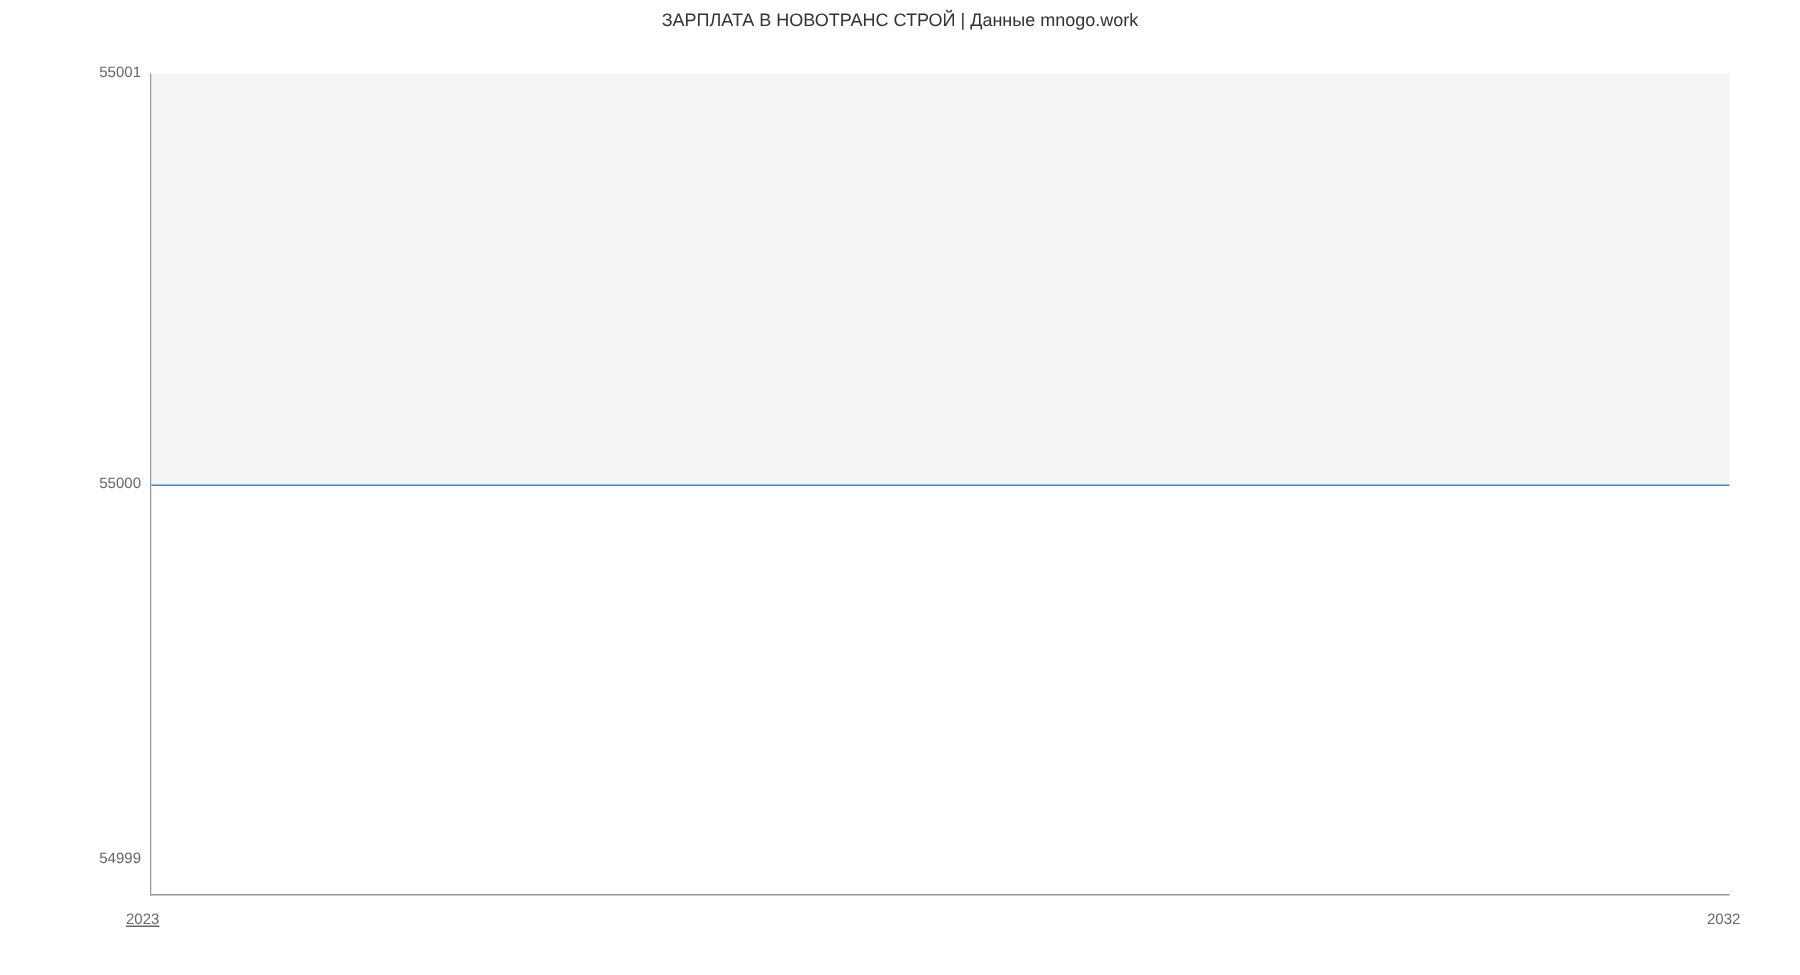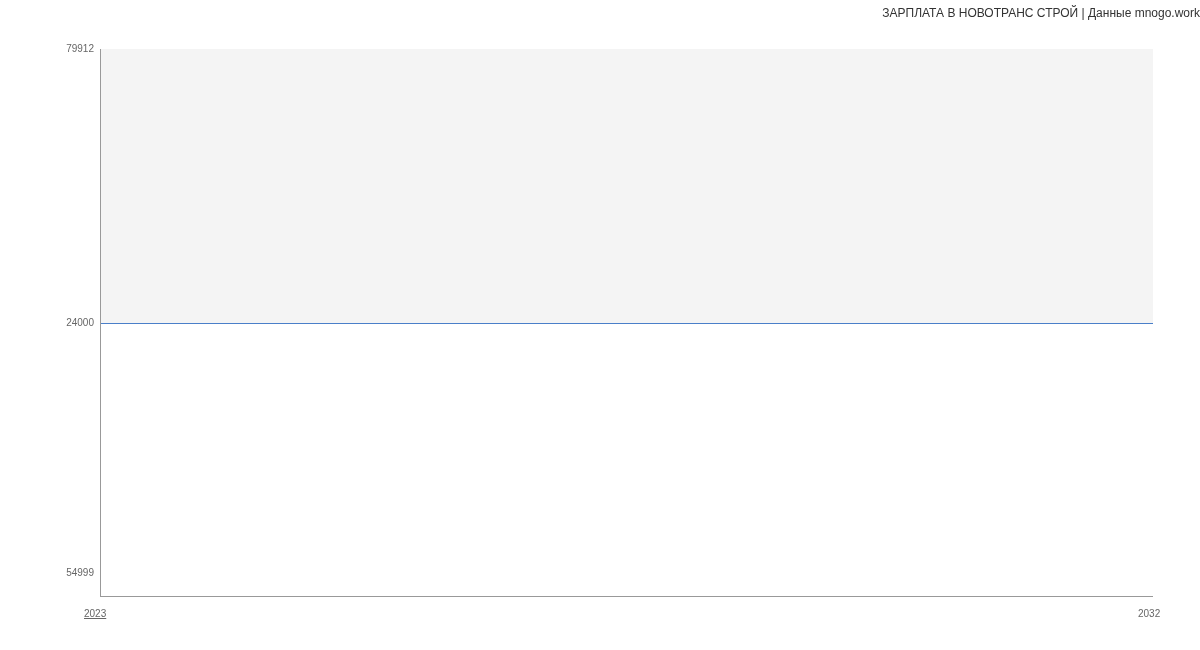--- a/index.html
+++ b/index.html
@@ -15,21 +15,21 @@
       top: 0;
       left: 0;
       width: 1200px;
       height: 650px;
     }
     .chart-title {
       position: absolute;
       top: 6px;
       left: 0;
       width: 100%;
-      text-align: right;
+      text-align: center;
       font-size: 12px;
       color: #333333;
     }
     .plot-area {
       position: absolute;
       left: 100px;
       top: 49px;
       width: 1053px;
       height: 548px;
       border-left: 1px solid #999999;
@@ -85,19 +85,19 @@
 
 <div class="chart-container">
   <div class="chart-title">ЗАРПЛАТА В НОВОТРАНС СТРОЙ | Данные mnogo.work</div>
 
   <div class="plot-area">
     <div class="plot-upper-half"></div>
     <div class="plot-lower-half"></div>
     <div class="data-line"></div>
   </div>
 
-  <div class="y-tick y-tick-top">79912</div>
-  <div class="y-tick y-tick-mid">24000</div>
+  <div class="y-tick y-tick-top">55001</div>
+  <div class="y-tick y-tick-mid">55000</div>
   <div class="y-tick y-tick-bot">54999</div>
 
   <div class="x-tick x-tick-left">2023</div>
   <div class="x-tick x-tick-right">2032</div>
 </div>
 
 </body></html>

